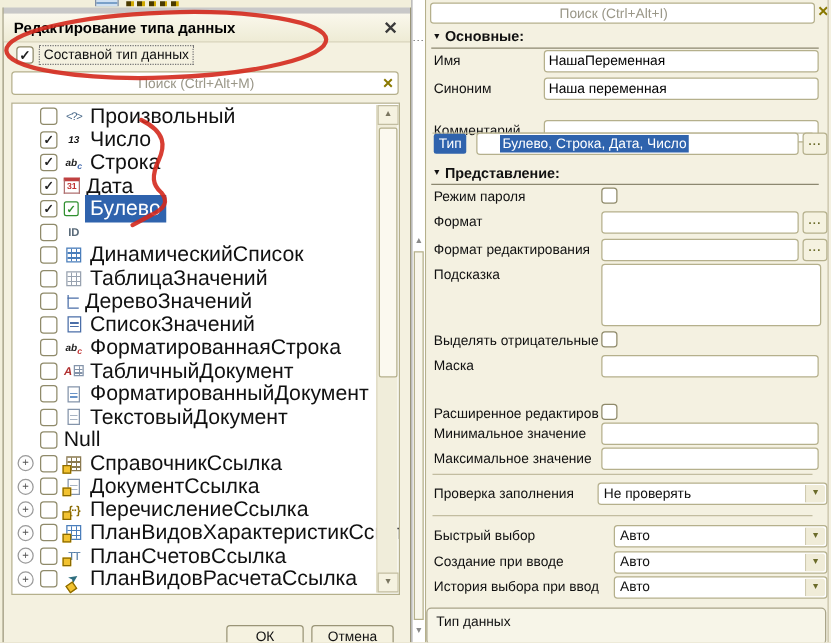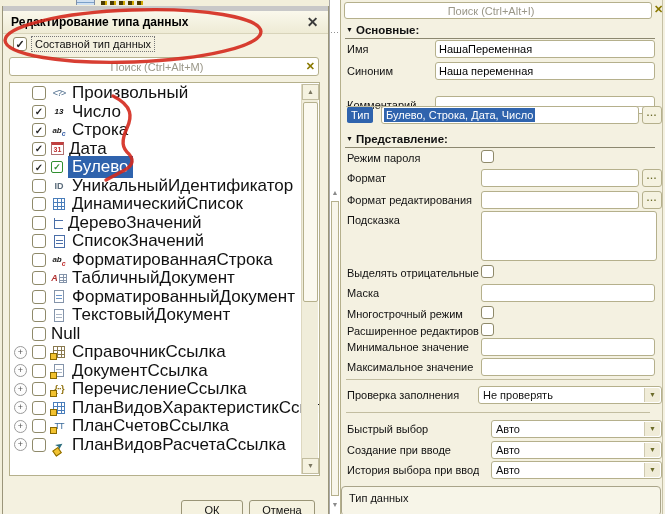--- a/index.html
+++ b/index.html
@@ -139,21 +139,21 @@
     border-radius:3px; background:#fff; }
   .dd { position:absolute; top:0; height:18px; border:1px solid #b5b08c; border-radius:3px;
     background:#fff; padding:2px 20px 0 4px; }
   .dd-fill { left:134px; width:184px; } .dd-auto { left:147px; width:171px; }
   .dd-btn { position:absolute; right:1px; top:1px; width:16px; height:14px; background:#f0ecd8;
     border-left:1px solid #cfcab0; border-radius:0 2px 2px 0; color:#6b6b2a; font-size:7px;
     text-align:center; line-height:14px; }
   .type-chip { position:absolute; left:3px; top:1px; background:#2f63ad; color:#fff;
     padding:2px 4px; border-radius:2px; }
   .type-in { position:absolute; left:37px; top:0; width:258px; height:18px; border:1px solid #b5b08c;
-    border-radius:3px; background:#fff; padding:2px 2px 0 2px; white-space:nowrap; overflow:hidden; }
+    border-radius:3px; background:#fff; padding:2px 2px 0 18px; white-space:nowrap; overflow:hidden; }
   .selval { background:#2f63ad; color:#fff; padding:1px 2px; }
   .bottom-box { position:absolute; left:0; top:486px; width:320px; height:30px;
     border:1px solid #a9a489; border-radius:4px; background:#f7f5e8; padding:5px 0 0 7px; }
 
   
   .anno { position:absolute; left:0; top:0; pointer-events:none; z-index:50; }
 </style>
 </head>
 <body>
 
@@ -217,28 +217,34 @@
         <div class="trow">
           <span class="cb">
               <i>✓</i>
             </span>
           <span class="ticn icn-bool">✓</span>
           <span class="tlabel sel">Булево</span>
         </div>
         <div class="trow">
           <span class="cb"></span>
           <span class="ticn icn-id">ID</span>
-          <span class="tlabel">УникальныйИдентификатор</span>
         </div>
         <div class="trow">
           <span class="cb"></span>
           <span class="ticn">
               <span class="icn-grid gc-blue"></span>
             </span>
           <span class="tlabel">ДинамическийСписок</span>
+        </div>
+        <div class="trow">
+          <span class="cb"></span>
+          <span class="ticn">
+              <span class="icn-grid gc-grey"></span>
+            </span>
+          <span class="tlabel">ТаблицаЗначений</span>
         </div>
         <div class="trow">
           <span class="cb"></span>
           <span class="ticn icn-tree"></span>
           <span class="tlabel">ДеревоЗначений</span>
         </div>
         <div class="trow">
           <span class="cb"></span>
           <span class="ticn">
               <span class="icn-list"></span>
@@ -397,24 +403,20 @@
       <div class="ptext"></div>
     </div>
     <div class="prow" style="top:264px;text-align:right;">
       <span class="plabel">Выделять отрицательные</span>
       <span class="pcb"></span>
     </div>
     <div class="prow" style="top:284px;">
       <span class="plabel">Маска</span>
       <input class="pin w2" value="" style="">
     </div>
-    <div class="prow" style="top:305px;">
-      <span class="plabel">Многострочный режим</span>
-      <span class="pcb"></span>
-    </div>
     <div class="prow" style="top:322px;">
       <span class="plabel">Расширенное редактиров</span>
       <span class="pcb"></span>
     </div>
     <div class="prow" style="top:338px;">
       <span class="plabel">Минимальное значение</span>
       <input class="pin w2" value="" style="">
     </div>
     <div class="prow" style="top:358px;text-decoration:underline;">
       <span class="plabel">Максимальное значение</span>

